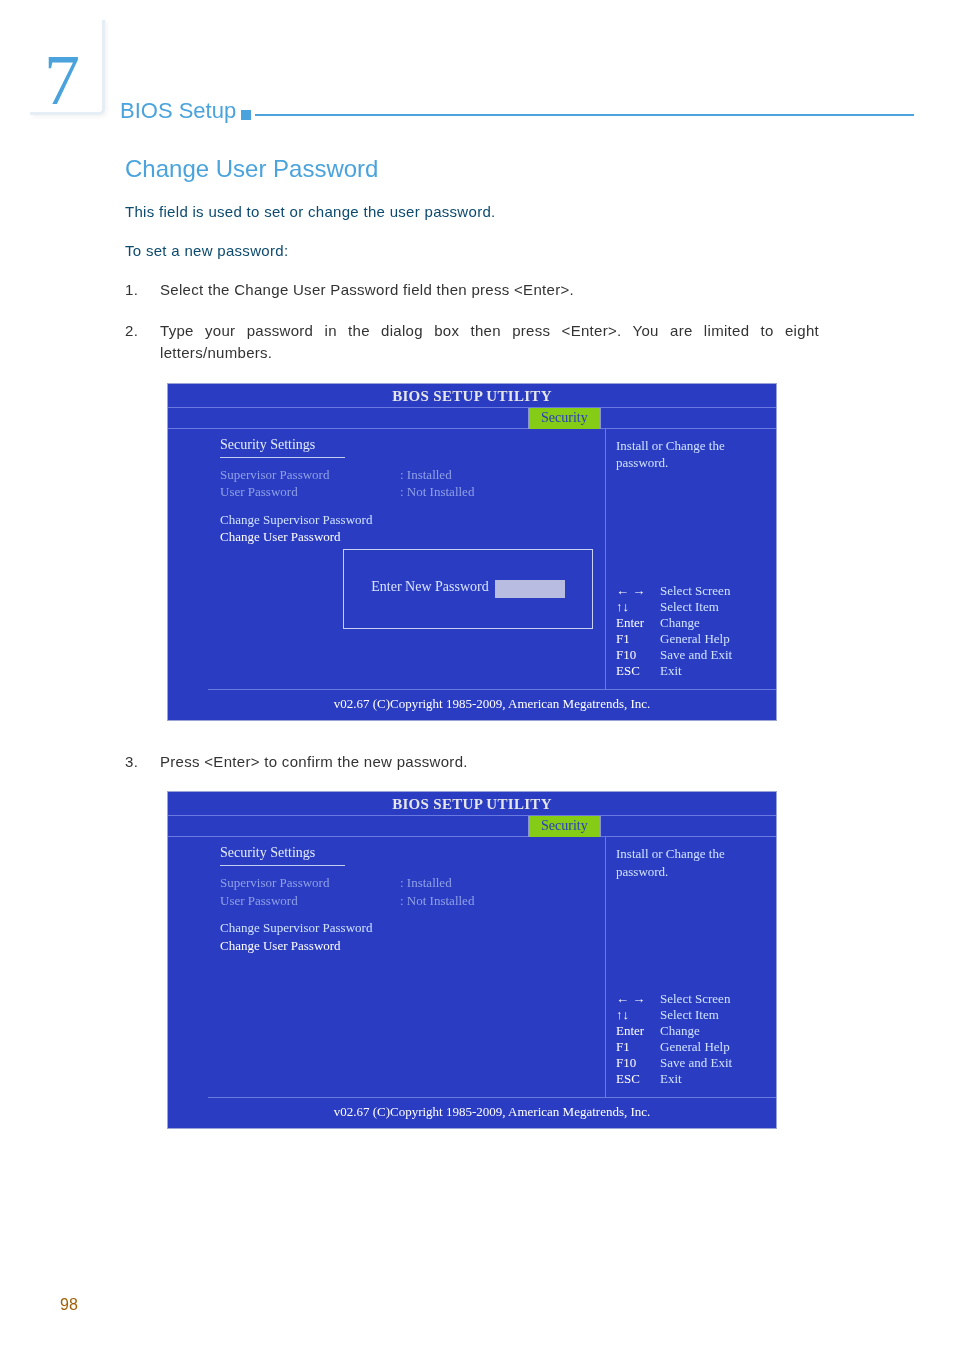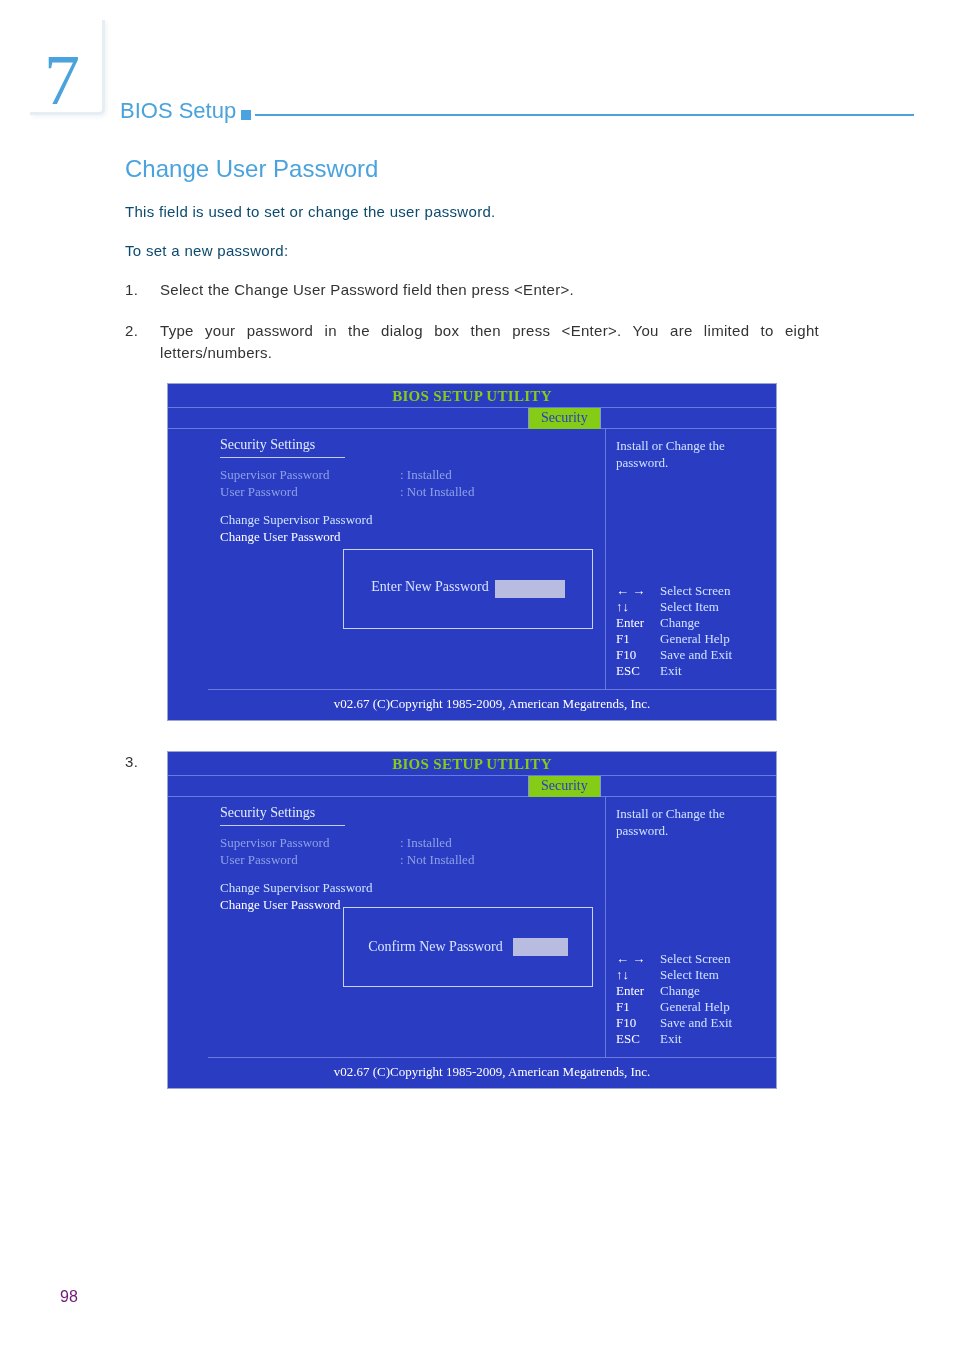--- a/index.html
+++ b/index.html
@@ -39,21 +39,21 @@
   .li .num { position: absolute; left: 0; top: 0; }
 
   
   .bios-box {
     width: 610px; margin: 0 auto 30px auto; border: 1px solid #9aa5d4;
     background: #2a3cc1;
     font-family: "Times New Roman", serif;
     color: #fff;
   }
   .bios-title {
-    text-align: center; color: #84cc16; font-weight: bold; font-size: 15px;
+    text-align: center; color: #e5e5e5; font-weight: bold; font-size: 15px;
     padding: 4px 0 2px; letter-spacing: 0.3px;
   }
   .bios-tabrow {
     position: relative; height: 22px; border-top: 1px solid #6a79e0; border-bottom: 1px solid #6a79e0;
   }
   .bios-tab {
     position: absolute; top: 0; height: 22px; padding: 2px 12px 0; font-size: 14px;
     background: #84cc16; color: #2a3cc1; font-weight: normal;
     border-left: 1px solid #8a93d8; border-right: 1px solid #8a93d8;
   }
@@ -88,21 +88,21 @@
   .nav-help { font-size: 13px; color: #cfe2ff; }
   .nav-help .row { display: flex; }
   .nav-help .k { width: 44px; color: #fff; }
   .nav-help .d { color: #cfe2ff; }
 
   .bios-footer {
     text-align: center; background: #2a3cc1; color: #fff; font-size: 13px;
     padding: 6px 0 8px; border-top: 1px solid #6a79e0; margin-left: 40px;
   }
 
-  .page-num { position: absolute; left: 60px; bottom: 48px; font-size: 16px; color: #701a75; }
+  .page-num { position: absolute; left: 60px; bottom: 40px; font-size: 16px; color: #a16207; }
 </style>
 </head>
 <body>
 
 <div class="page">
 
   <div class="chapter-head">
     <div class="chapter-num-box"></div>
     <div class="chapter-num">7</div>
     <div class="chapter-title">BIOS Setup</div>
@@ -182,20 +182,21 @@
               </div>
           </div>
         </div>
       </div>
       <div class="bios-footer">v02.67 (C)Copyright 1985-2009, American Megatrends, Inc.</div>
     </div>
 
     <div class="ol">
       <div class="li">
         <span class="num">3.</span>
+        <span>Press &lt;Enter&gt; to confirm the new password.</span>
       </div>
     </div>
 
     <div class="bios-box">
       <div class="bios-title">BIOS SETUP UTILITY</div>
       <div class="bios-tabrow">
         <div class="bios-tab pos-security">Security</div>
       </div>
       <div class="bios-body">
         <div class="bios-left">
@@ -208,26 +209,20 @@
             </div>
             <div>
               <div class="muted-row">: Installed</div>
               <div class="muted-row">: Not Installed</div>
             </div>
           </div>
           <div style="height:10px"></div>
           <div class="menu-item">Change Supervisor Password</div>
           <div class="menu-item white">Change User Password</div>
 
-          <div class="dialog" style="top:110px">
-            <div style="display:flex; align-items:center; gap:10px; width:100%; justify-content:center; padding:0 14px;">
-              <div class="dialog-label" style="margin:0">Confirm New Password</div>
-              <input class="dialog-input" style="width: 55px;">
-            </div>
-          </div>
         </div>
         <div class="bios-right">
           <div class="help-top">Install or Change the password.</div>
           <div class="nav-help">
             <div class="row">
                 <span class="k">← →</span>
                 <span class="d">Select Screen</span>
               </div>
             <div class="row">
                 <span class="k">↑↓</span>

